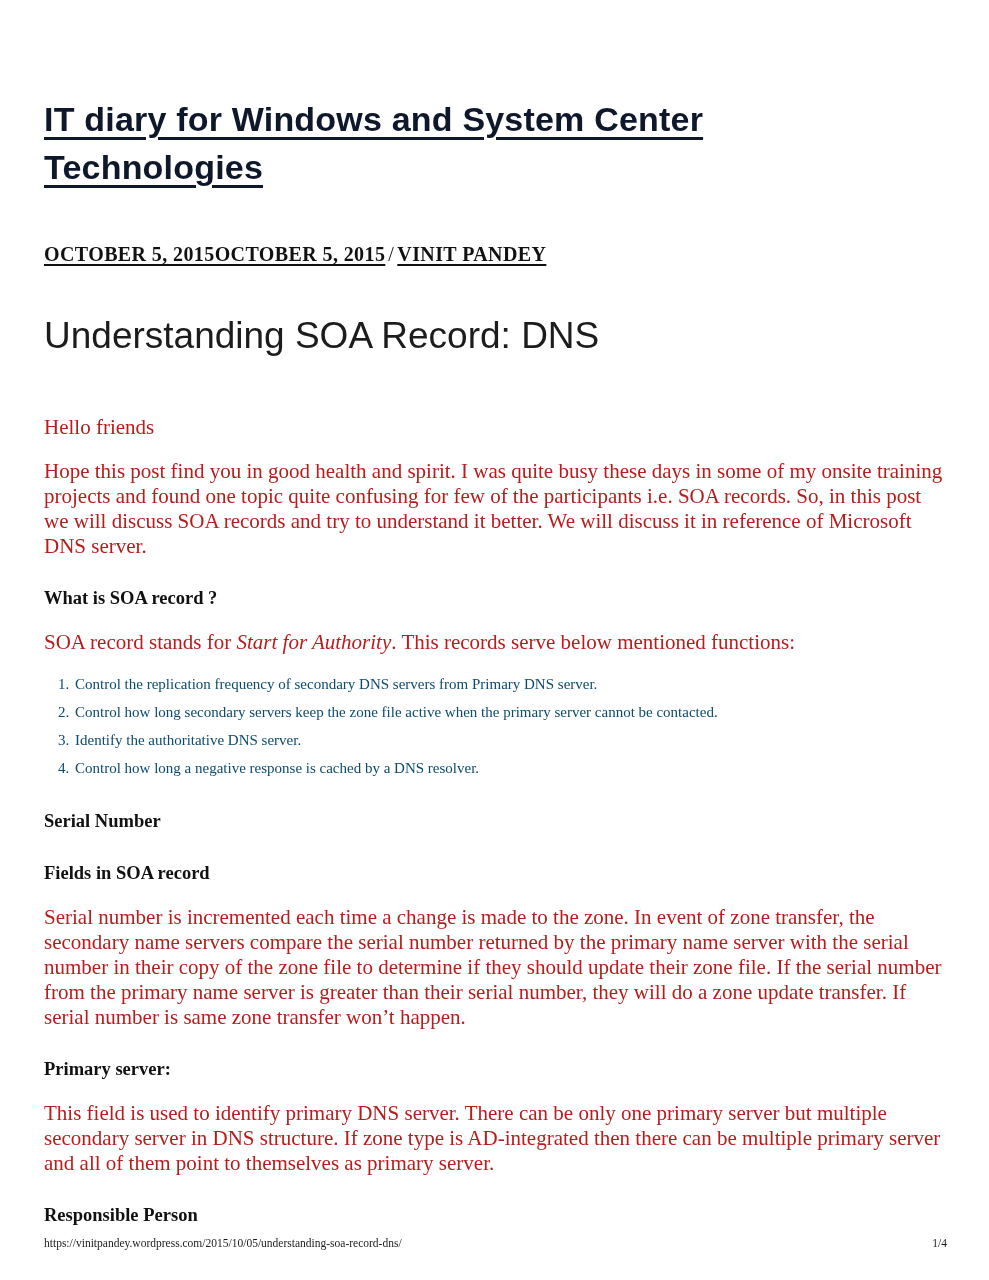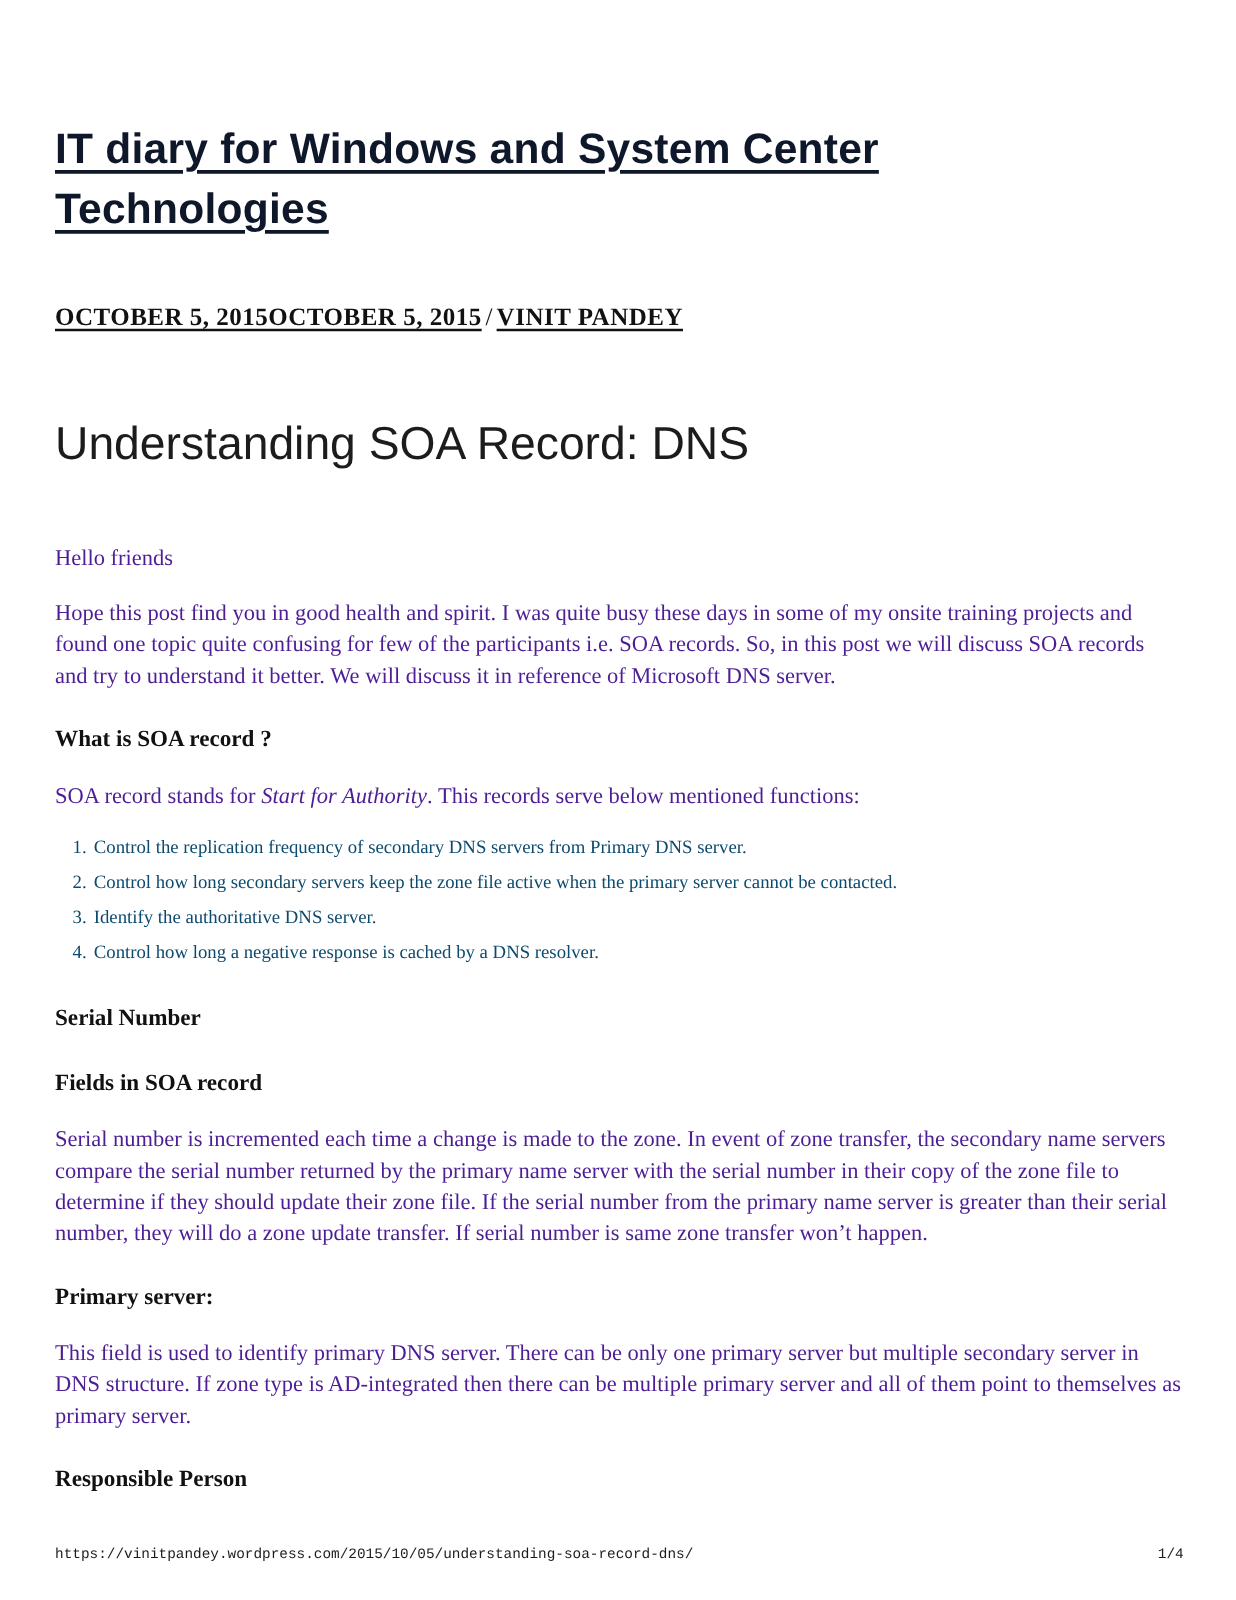--- a/index.html
+++ b/index.html
@@ -34,21 +34,21 @@
   .print-header .print-title {
     text-align: center;
   }
   .print-footer {
     position: absolute;
     top: 1237px;
     left: 44px;
     right: 42px;
     display: flex;
     justify-content: space-between;
-    font-family: Liberation Mono, monospace;
+    font-family: Liberation Serif, serif;
     font-size: 11.5px;
     color: #1b1b1b;
   }
   
   .main {
     position: absolute;
     top: 96px;
     left: 44px;
     width: 901px;
   }
@@ -77,31 +77,31 @@
     text-decoration: underline;
     text-decoration-thickness: 1.5px;
     text-underline-offset: 3px;
     cursor: pointer;
   }
   .meta-sep {
     font-weight: 400;
     padding: 0 3px;
   }
   .post-title {
-    margin-top: 68px;
+    margin-top: 49px;
     font-family: "Liberation Sans", sans-serif;
     font-weight: 400;
     font-size: 37px;
     line-height: 1.15;
     color: #1c1c1c;
   }
   .copy {
-    font-size: 18px;
+    font-size: 21px;
     line-height: 25px;
-    color: #4c1d95;
+    color: #b91c1c;
   }
   p.copy { margin: 19px 0 0 0; }
   p.greeting { margin-top: 57px; }
   h3.copy-h {
     font-size: 18.5px;
     line-height: 25px;
     font-weight: 700;
     color: #111;
     margin: 27px 0 0 0;
   }

